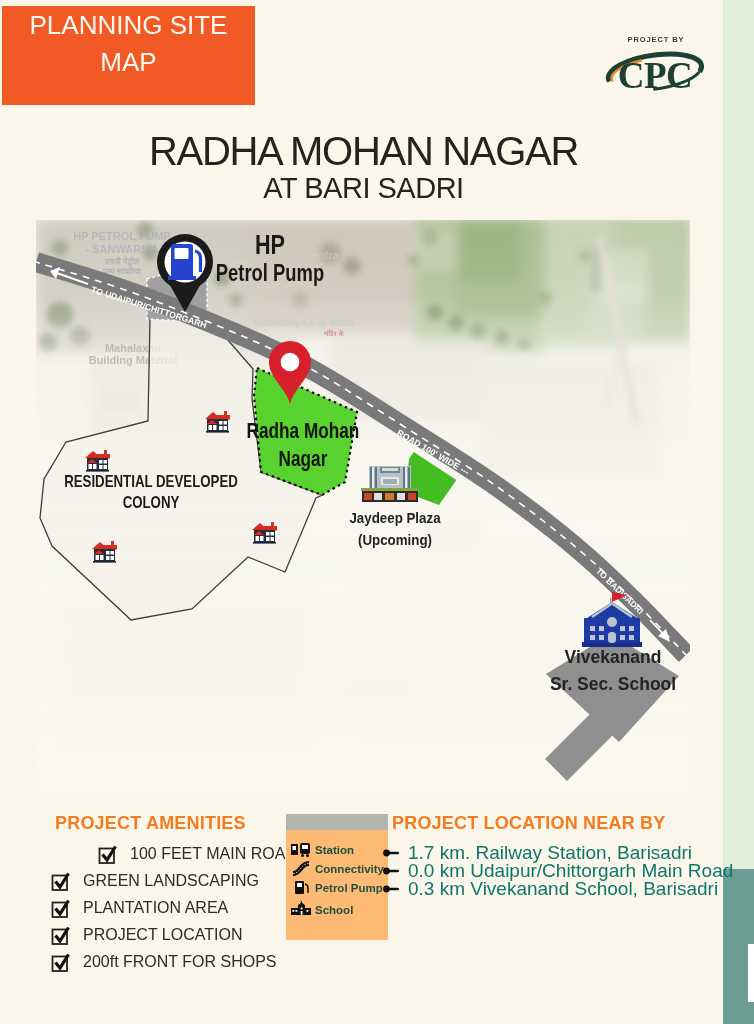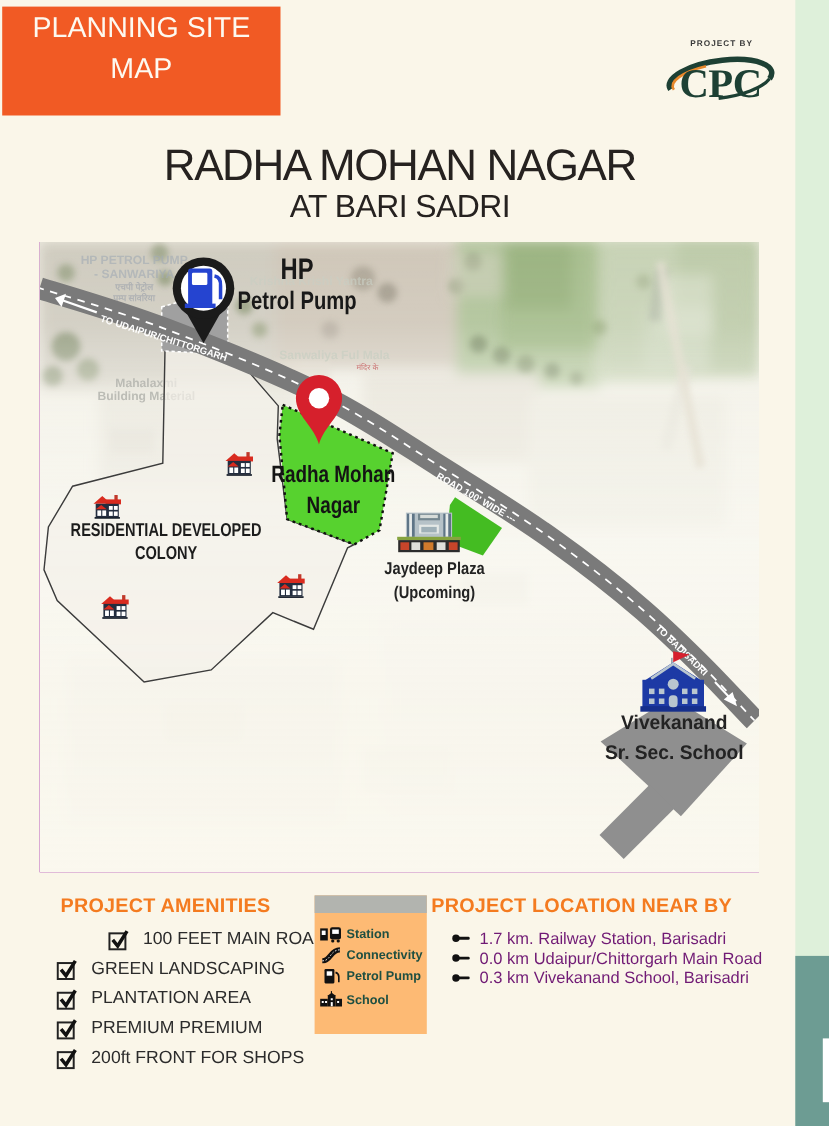--- a/index.html
+++ b/index.html
@@ -329,21 +329,21 @@
         <path d="M4.5,11.5 L9,17 L17.5,3.5" stroke="#111" stroke-width="3.2" fill="none"></path>
       </svg>
     <span>PLANTATION AREA</span>
   </div>
 
   <div style="height:27.2px;display:flex;align-items:center;">
     <svg width="24" height="22" style="margin-right:8px;">
         <rect x="1.5" y="5.5" width="14.5" height="14.5" fill="none" stroke="#222" stroke-width="1.8"></rect>
         <path d="M4.5,11.5 L9,17 L17.5,3.5" stroke="#111" stroke-width="3.2" fill="none"></path>
       </svg>
-    <span>PREMIUM PREMIUM</span>
+    <span>PROJECT LOCATION</span>
   </div>
 
   <div style="height:27.2px;display:flex;align-items:center;">
     <svg width="24" height="22" style="margin-right:8px;">
         <rect x="1.5" y="5.5" width="14.5" height="14.5" fill="none" stroke="#222" stroke-width="1.8"></rect>
         <path d="M4.5,11.5 L9,17 L17.5,3.5" stroke="#111" stroke-width="3.2" fill="none"></path>
       </svg>
     <span>200ft FRONT FOR SHOPS</span>
   </div>
 </div>
@@ -394,21 +394,21 @@
           <rect x="9.7" y="10" width="1.8" height="3.8" fill="#fff"></rect>
           <rect x="15.5" y="9" width="1.8" height="1.8" fill="#fff"></rect>
         </svg>
       <span>School</span>
     </div>
   </div>
 </div>
 
 <div class="abs" style="left:392px;top:813px;font-size:18px;font-weight:bold;color:#f47b20;letter-spacing:0.2px;">PROJECT LOCATION NEAR BY</div>
 
-<div class="abs" style="left:411px;top:844px;font-size:15px;color:#701a75;">
+<div class="abs" style="left:383px;top:844px;font-size:19px;color:#0f766e;">
 
   <div style="height:18.2px;display:flex;align-items:center;">
     <svg width="17" height="8" style="margin-right:8px;flex:none;">
         <circle cx="3.5" cy="4" r="3.4" fill="#111"></circle>
         <rect x="5" y="2.7" width="11" height="2.6" rx="1.2" fill="#111"></rect>
       </svg>
     <span>1.7 km. Railway Station, Barisadri</span>
   </div>
 
   <div style="height:18.2px;display:flex;align-items:center;">

